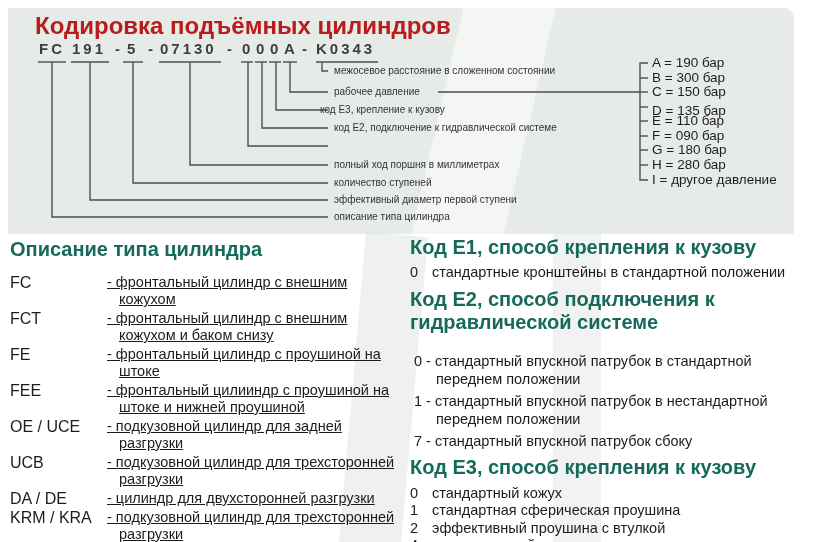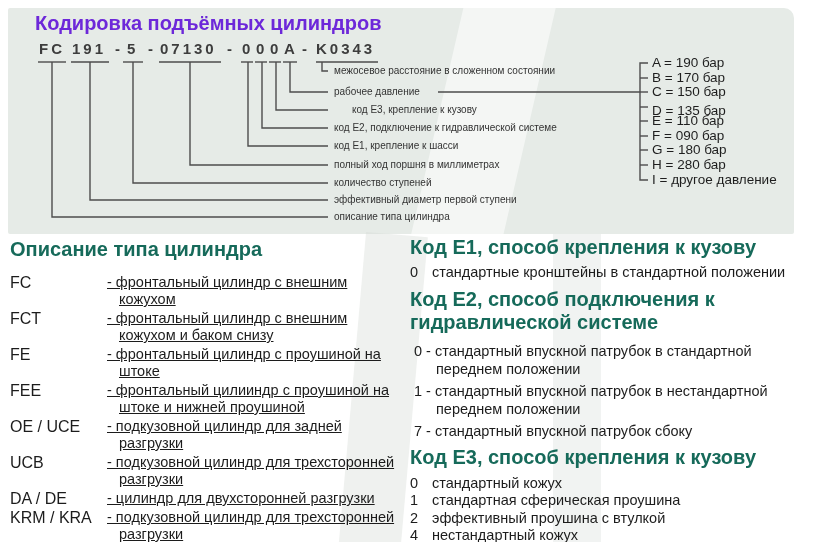--- a/index.html
+++ b/index.html
@@ -3,41 +3,41 @@
 <meta charset="utf-8">
 <style>
   html,body{margin:0;padding:0;background:#fff;}
   body{font-family:"Liberation Sans", sans-serif; color:#222;}
   .page{position:relative;width:817px;height:542px;background:#ffffff;overflow:hidden;}
   .panel{position:absolute;left:8px;top:8px;width:786px;height:226px;background:#e6ebe7;border-radius:2px 10px 2px 2px;}
   .watermark{position:absolute;pointer-events:none;}
   .wm1{left:438px;top:-12px;width:90px;height:270px;background:rgba(255,255,255,.55);transform:rotate(13deg);}
   .wm2{left:352px;top:234px;width:62px;height:320px;background:rgba(212,217,214,.38);transform:rotate(5deg);}
   .wm3{left:553px;top:234px;width:48px;height:308px;background:rgba(222,227,224,.42);}
-  .title{position:absolute;left:35px;top:12px;font-size:20px;font-weight:bold;color:#6d28d9;}
+  .title{position:absolute;left:35px;top:12px;font-size:24px;font-weight:bold;color:#b91c1c;}
   .code-seg{position:absolute;top:40px;font-size:15px;font-weight:bold;letter-spacing:3px;color:#3d3d3d;white-space:pre;}
   .diag-label{position:absolute;font-size:10px;line-height:14px;color:#333;white-space:pre;}
   .press-item{position:absolute;left:652px;font-size:13.5px;line-height:14px;color:#1e1e1e;white-space:pre;}
   svg.lines{position:absolute;left:0;top:0;pointer-events:none;}
 
   .col-left{position:absolute;left:10px;top:238px;width:392px;}
   .col-right{position:absolute;left:410px;top:236px;width:402px;}
   .sec-h{font-size:20px;font-weight:bold;color:#166a5a;line-height:23px;margin:0;}
   .col-left .sec-h{margin-bottom:13px;}
   .type-row{display:flex;margin-bottom:2px;}
   .type-term{width:97px;flex:none;font-size:16px;color:#1c1c1c;line-height:17px;}
   .type-def{font-size:14.5px;color:#1c1c1c;line-height:17px;text-decoration:underline;}
   .type-def .l2{padding-left:12px;}
   .e-item{font-size:14.5px;color:#1c1c1c;line-height:18px;padding-left:22px;text-indent:-22px;margin:4px;}
   .e1-item{margin:5px 0 6px 0;}
   .e3-list{margin-top:6px;}
   .e3-row{display:flex;font-size:14.5px;line-height:17.5px;color:#1c1c1c;}
   .e3-num{width:22px;flex:none;}
   .mt{margin-top:6px;}
-  .e2-h{margin-bottom:8px;}
+  .e2-h{margin-bottom:18px;}
 </style>
 </head>
 <body>
 
 <div class="page">
 
   <div class="panel"></div>
   <div class="watermark wm1"></div>
   <div class="watermark wm2"></div>
   <div class="watermark wm3"></div>
@@ -89,30 +89,29 @@
         <path d="M640 107 H648"></path>
       <path d="M640 121 H648"></path>
         <path d="M640 136 H648"></path>
         <path d="M640 150 H648"></path>
       <path d="M640 165 H648"></path>
     </g>
   </svg>
 
   <div class="diag-label" style="left:334px;top:64px">межосевое расстояние в сложенном состоянии</div>
   <div class="diag-label" style="left:334px;top:85px">рабочее давление</div>
-  <div class="diag-label" style="left:352px;top:103px">код E3, крепление к кузову</div>
+  <div class="diag-label" style="left:320px;top:103px">код E3, крепление к кузову</div>
   <div class="diag-label" style="left:334px;top:121px">код E2, подключение к гидравлической системе</div>
-  <div class="diag-label" style="left:334px;top:139px">код E1, крепление к шасси</div>
   <div class="diag-label" style="left:334px;top:158px">полный ход поршня в миллиметрах</div>
   <div class="diag-label" style="left:334px;top:176px">количество ступеней</div>
   <div class="diag-label" style="left:334px;top:193px">эффективный диаметр первой ступени</div>
   <div class="diag-label" style="left:334px;top:210px">описание типа цилиндра</div>
 
   <div class="press-item" style="top:56px">A = 190 бар</div>
-  <div class="press-item" style="top:71px">B = 170 бар</div>
+  <div class="press-item" style="top:71px">B = 300 бар</div>
   <div class="press-item" style="top:85px">C = 150 бар</div>
   <div class="press-item" style="top:104px">D = 135 бар</div>
   <div class="press-item" style="top:114px">E = 110 бар</div>
   <div class="press-item" style="top:129px">F = 090 бар</div>
   <div class="press-item" style="top:143px">G = 180 бар</div>
   <div class="press-item" style="top:158px">H = 280 бар</div>
   <div class="press-item" style="top:173px">I = другое давление</div>
 
   <div class="col-left">
     <h2 class="sec-h">Описание типа цилиндра</h2>

